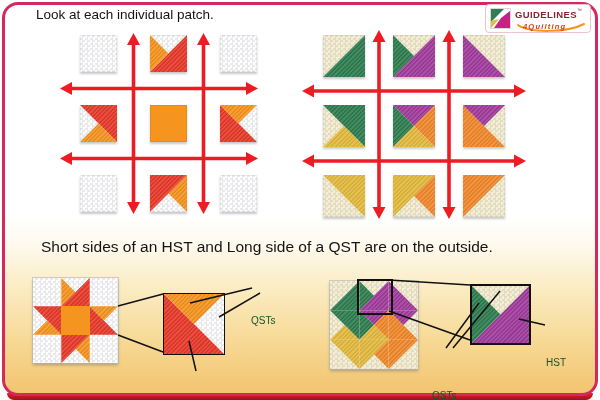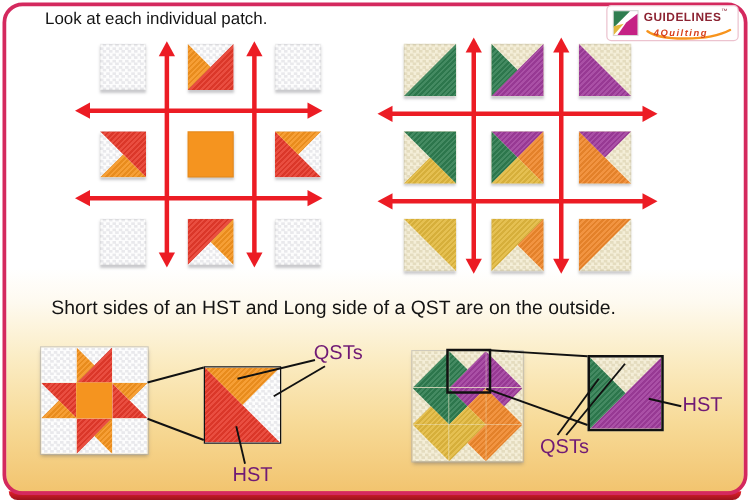--- a/index.html
+++ b/index.html
@@ -12,21 +12,21 @@
   .layer{position:absolute;inset:0;}
   .fabric{background-image:repeating-linear-gradient(135deg, rgba(255,255,255,0.10) 0 1.5px, rgba(0,0,0,0.055) 1.5px 3px);}
   .tex-white{background-image:conic-gradient(rgba(203,203,211,0.40) 25%, transparent 0 50%, rgba(203,203,211,0.40) 0 75%, transparent 0);background-size:5px 5px;}
   .tex-cream{background-image:conic-gradient(rgba(204,192,152,0.40) 25%, transparent 0 50%, rgba(204,192,152,0.40) 0 75%, transparent 0);background-size:5px 5px;}
   .miniblock{position:absolute;box-shadow:0 2px 3px rgba(90,90,100,0.45);outline:1px solid rgba(180,180,180,0.6);}
   .bigpatch{position:absolute;z-index:3;}
   #overlay{position:absolute;inset:0;z-index:4;pointer-events:none;}
   .headline{position:absolute;color:#141414;z-index:3;white-space:nowrap;text-align:center;}
   #top-title{left:36px;top:7px;font-size:13.5px;}
   #mid-title{left:25px;top:238px;font-size:15.5px;margin-left:16px;}
-  .anno{position:absolute;color:#701a75;font-size:16px;z-index:5;white-space:nowrap;}
+  .anno{position:absolute;color:#14532d;font-size:10px;z-index:5;white-space:nowrap;margin-top:41px;}
   #anno-left-qsts{left:251px;top:274px;}
   #anno-left-hst{left:186px;top:372px;}
   #anno-right-hst{left:546px;top:316px;}
   #anno-right-qsts{left:432px;top:349px;}
   #logo{position:absolute;left:485px;top:4px;width:106px;height:29px;background:#fff;border:1px solid #ecc3cf;border-radius:4px;z-index:3;display:flex;align-items:center;padding:0 4px;box-sizing:border-box;}
   #logo-text{margin-left:4px;line-height:1;}
   #logo-brand{font-size:9.5px;font-weight:bold;color:#8c2332;letter-spacing:0.4px;}
   #logo-tm{font-size:5px;vertical-align:super;color:#8c2332;}
   #logo-sub-wrap{position:relative;height:10px;margin-top:1px;}
   #logo-sub{position:absolute;left:8px;top:1px;font-size:7.5px;color:#d8401c;letter-spacing:1.2px;font-style:italic;font-weight:bold;}

